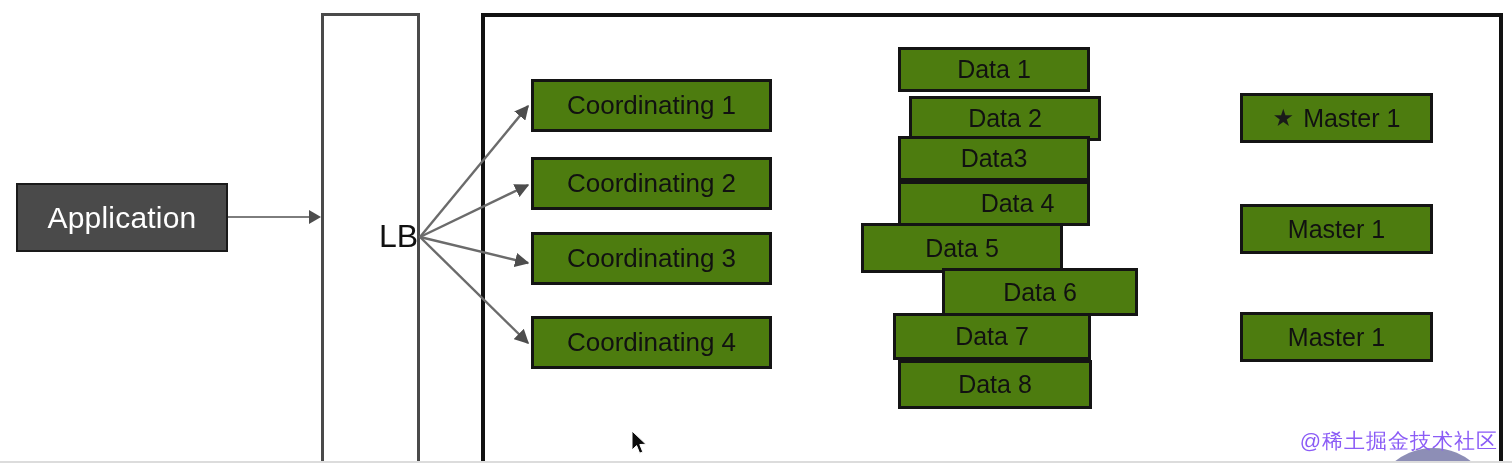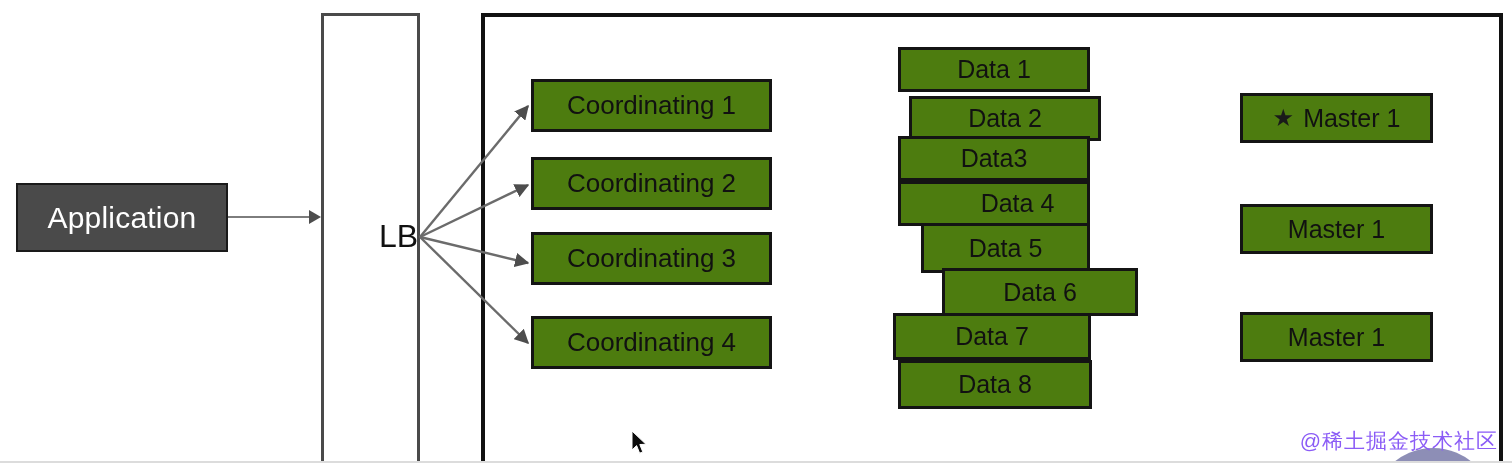--- a/index.html
+++ b/index.html
@@ -235,21 +235,21 @@
   </div>
   <div class="node data" style="left:909px; top:96px;">
     <span>Data 2</span>
   </div>
   <div class="node data" style="left:898px; top:136px;">
     <span>Data3</span>
   </div>
   <div class="node data" style="left:898px; top:181px;padding-left:47px;">
     <span>Data 4</span>
   </div>
-  <div class="node data" style="left:921px; top:223px; width:169px; height:50px;">
+  <div class="node data" style="left:861px; top:223px; width:202px; height:50px;">
     <span>Data 5</span>
   </div>
   <div class="node data" style="left:898px; top:268px; width:196px; height:48px;margin-left:44px;">
     <span>Data 6</span>
   </div>
   <div class="node data" style="left:893px; top:313px; width:198px; height:47px;">
     <span>Data 7</span>
   </div>
   <div class="node data" style="left:898px; top:360px; width:194px; height:49px;text-align:center;">
     <span>Data 8</span>

